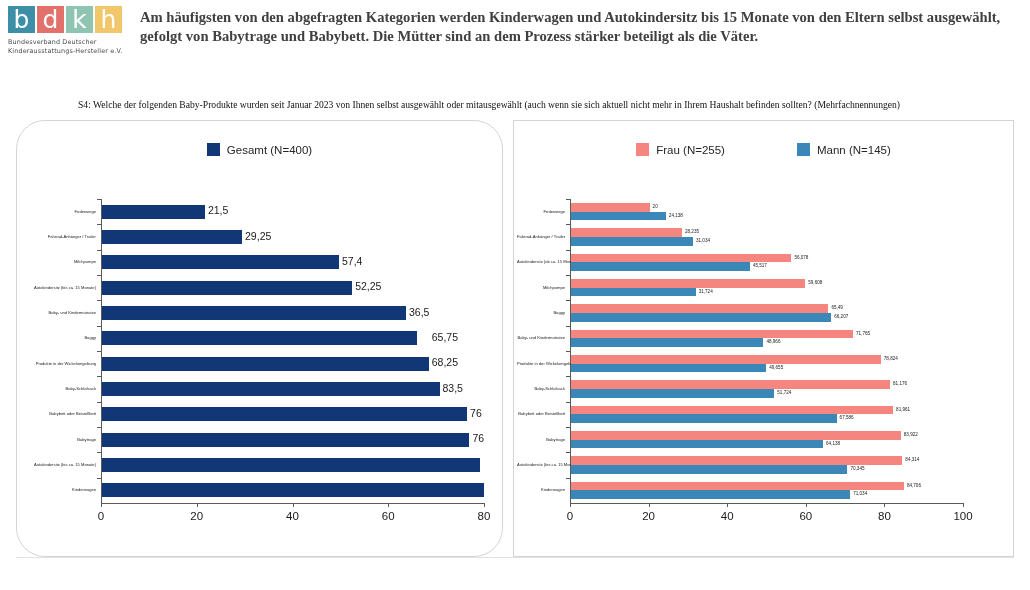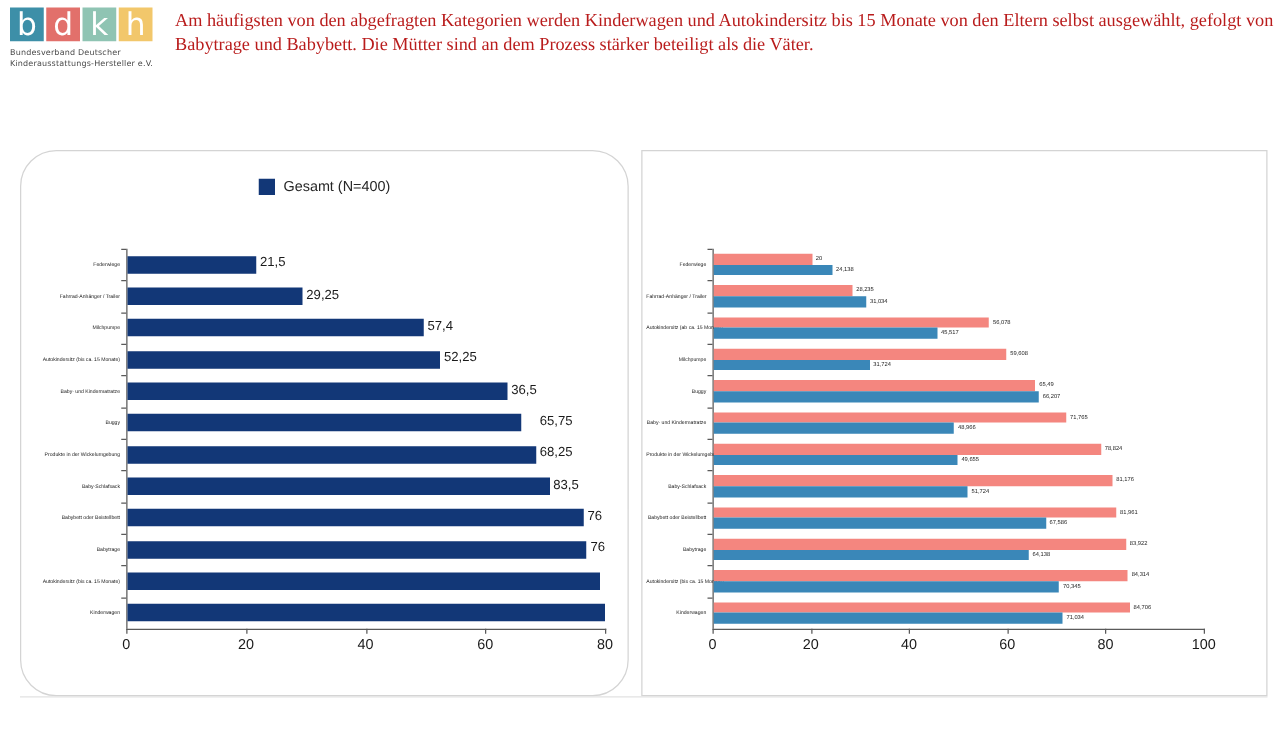--- a/index.html
+++ b/index.html
@@ -30,21 +30,21 @@
     font-family: "DejaVu Sans", sans-serif;
     font-size: 6.4px; line-height: 8.6px;
     color: #4a4a4a; letter-spacing: .15px;
   }
 
   
   .headline {
     position: absolute; left: 140px; top: 8px; width: 880px;
     font-family: "Liberation Serif", serif;
     font-size: 14.6px; line-height: 19px;
-    color: #b91c1c; font-weight: 400;
+    color: #404040; font-weight: 700;
   }
 
   
   .subquestion {
     position: absolute; left: 78px; top: 99px; width: 950px;
     font-family: "Liberation Serif", serif;
     font-size: 9.6px; line-height: 12px; color: #111;
     white-space: nowrap;
   }
 
@@ -132,20 +132,21 @@
         </span>
     </div>
     <div class="logo-sub">
       <div>Bundesverband Deutscher</div>
       <div>Kinderausstattungs-Hersteller e.V.</div>
     </div>
   </div>
 
   <div class="headline">Am häufigsten von den abgefragten Kategorien werden Kinderwagen und Autokindersitz bis 15 Monate von den Eltern selbst ausgewählt, gefolgt von Babytrage und Babybett. Die Mütter sind an dem Prozess stärker beteiligt als die Väter.</div>
 
+  <div class="subquestion">S4: Welche der folgenden Baby-Produkte wurden seit Januar 2023 von Ihnen selbst ausgewählt oder mitausgewählt (auch wenn sie sich aktuell nicht mehr in Ihrem Haushalt befinden sollten? (Mehrfachnennungen)</div>
 
   <div class="panel panel-left">
     <div class="legend" id="legend-left">
         <div class="legend-item">
           <span class="legend-swatch" style="background: rgb(18, 55, 119);"></span>
           <span class="legend-label">Gesamt (N=400)</span>
         </div>
       </div>
     <div class="plot plot-left" id="plot-left">
         <div class="axis-line" style="left: 84px; top: 8px; width: 1px; height: 304px;"></div>
@@ -203,20 +204,30 @@
         <div class="ytick" style="left: 80px; top: 261.333px;"></div>
         <div class="cat-label" style="right: 408px; top: 271px; width: 76px;">Autokindersitz (bis ca. 15 Monate)</div>
         <div class="bar" style="left: 85px; top: 266.907px; width: 378.213px; height: 14.1867px; background: rgb(18, 55, 119);"></div>
         <div class="ytick" style="left: 80px; top: 286.667px;"></div>
         <div class="cat-label" style="right: 408px; top: 296.333px; width: 76px;">Kinderwagen</div>
         <div class="bar" style="left: 85px; top: 292.24px; width: 381.803px; height: 14.1867px; background: rgb(18, 55, 119);"></div>
       </div>
   </div>
 
   <div class="panel panel-right">
+    <div class="legend" id="legend-right">
+        <div class="legend-item">
+          <span class="legend-swatch" style="background: rgb(244, 134, 127);"></span>
+          <span class="legend-label">Frau (N=255)</span>
+        </div>
+        <div class="legend-item">
+          <span class="legend-swatch" style="background: rgb(58, 135, 184);"></span>
+          <span class="legend-label">Mann (N=145)</span>
+        </div>
+      </div>
     <div class="plot plot-right" id="plot-right">
         <div class="axis-line" style="left: 56px; top: 8px; width: 1px; height: 304px;"></div>
         <div class="axis-line" style="left: 56px; top: 312px; width: 394px; height: 1px;"></div>
         <div class="tickmark" style="left: 56px; top: 312px;"></div>
         <div class="xtick-label" style="left: 36px; top: 319px;">0</div>
         <div class="tickmark" style="left: 134.6px; top: 312px;"></div>
         <div class="xtick-label" style="left: 114.6px; top: 319px;">20</div>
         <div class="tickmark" style="left: 213.2px; top: 312px;"></div>
         <div class="xtick-label" style="left: 193.2px; top: 319px;">40</div>
         <div class="tickmark" style="left: 291.8px; top: 312px;"></div>

